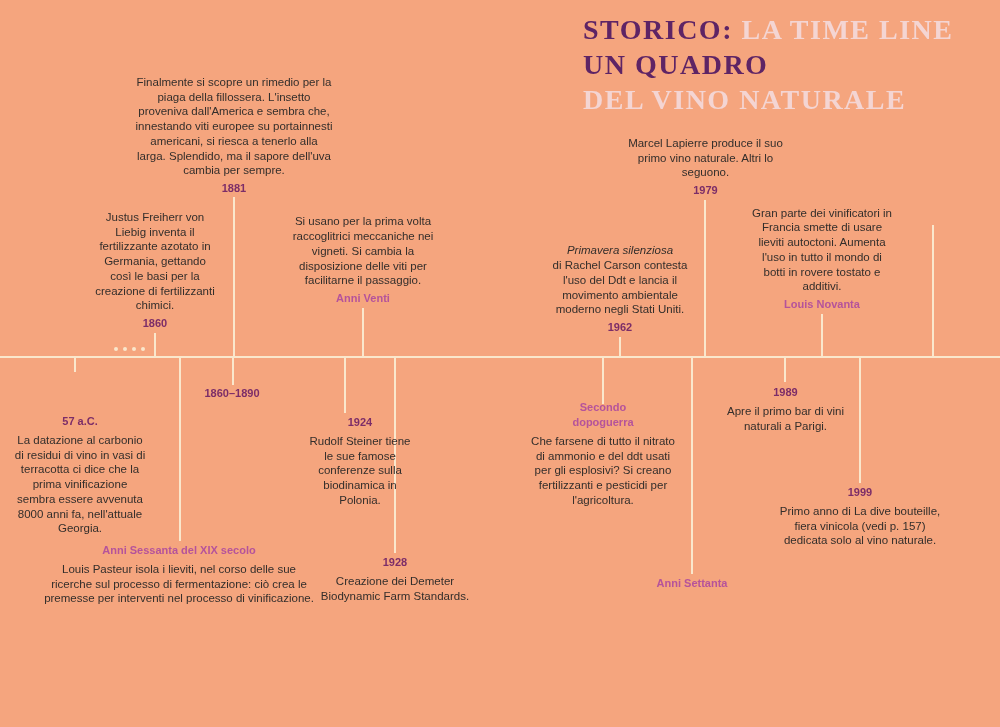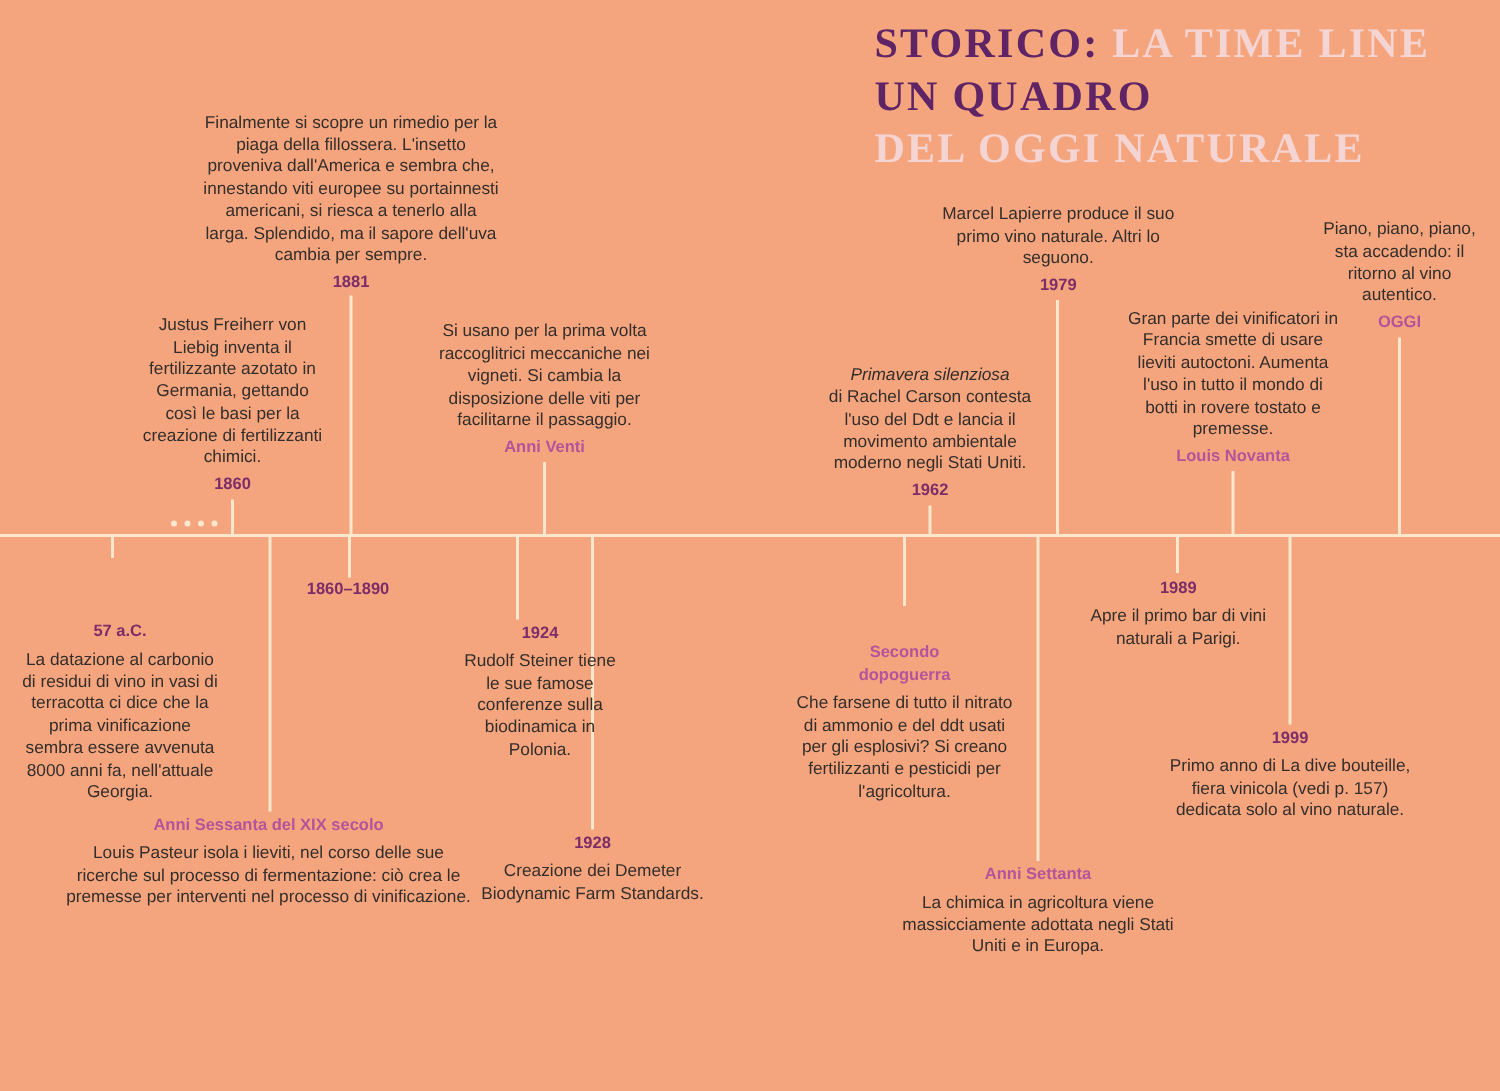--- a/index.html
+++ b/index.html
@@ -65,21 +65,21 @@
   .event.below .label { margin-bottom: 4px; }
 </style>
 </head>
 <body>
 
 <div class="page">
 
   <header class="title">
     <div><span>STORICO:</span> <span class="light">LA TIME LINE</span></div>
     <div>UN QUADRO</div>
-    <div class="light">DEL OGGI NATURALE</div>
+    <div class="light">DEL VINO NATURALE</div>
   </header>
 
   <div class="hline"></div>
   <div class="dot" style="left:114px; top:347px;"></div>
   <div class="dot" style="left:123px; top:347px;"></div>
   <div class="dot" style="left:132px; top:347px;"></div>
   <div class="dot" style="left:141px; top:347px;"></div>
 
   <div class="vline" style="left:233px; top:197px; height:159px;"></div>
   <div class="vline" style="left:154px; top:333px; height:23px;"></div>
@@ -118,28 +118,24 @@
     <p class="body">Marcel Lapierre produce il suo primo vino naturale. Altri lo seguono.</p>
     <div class="label">1979</div>
   </div>
 
   <div class="event above" style="left:544px; bottom:392px; width:152px;">
     <p class="body"><em>Primavera silenziosa</em><span>di Rachel Carson contesta l'uso del Ddt e lancia il movimento ambientale moderno negli Stati Uniti.</span></p>
     <div class="label">1962</div>
   </div>
 
   <div class="event above" style="left:751px; bottom:415px; width:142px;">
-    <p class="body">Gran parte dei vinificatori in Francia smette di usare lieviti autoctoni. Aumenta l'uso in tutto il mondo di botti in rovere tostato e premesse.</p>
+    <p class="body">Gran parte dei vinificatori in Francia smette di usare lieviti autoctoni. Aumenta l'uso in tutto il mondo di botti in rovere tostato e additivi.</p>
     <div class="label pink">Louis Novanta</div>
   </div>
 
-  <div class="event above" style="left:877px; bottom:504px; width:112px;">
-    <p class="body">Piano, piano, piano, sta accadendo: il ritorno al vino autentico.</p>
-    <div class="label pink">OGGI</div>
-  </div>
 
   <div class="event below" style="left:12px; top:374px; width:136px;margin-top:40px;">
     <div class="label">57 a.C.</div>
     <p class="body">La datazione al carbonio di residui di vino in vasi di terracotta ci dice che la prima vinificazione sembra essere avvenuta 8000 anni fa, nell'attuale Georgia.</p>
   </div>
 
   <div class="event below" style="left:162px; top:386px; width:140px;">
     <div class="label">1860–1890</div>
   </div>
 
@@ -151,33 +147,32 @@
   <div class="event below" style="left:43px; top:543px; width:272px;">
     <div class="label pink">Anni Sessanta del XIX secolo</div>
     <p class="body">Louis Pasteur isola i lieviti, nel corso delle sue ricerche sul processo di fermentazione: ciò crea le premesse per interventi nel processo di vinificazione.</p>
   </div>
 
   <div class="event below" style="left:317px; top:555px; width:156px;">
     <div class="label">1928</div>
     <p class="body">Creazione dei Demeter Biodynamic Farm Standards.</p>
   </div>
 
-  <div class="event below" style="left:527px; top:428px; width:152px;">
+  <div class="event below" style="left:527px; top:400px; width:152px;">
     <div class="label pink narrow">Secondo dopoguerra</div>
     <p class="body">Che farsene di tutto il nitrato di ammonio e del ddt usati per gli esplosivi? Si creano fertilizzanti e pesticidi per l'agricoltura.</p>
   </div>
 
   <div class="event below" style="left:708px; top:385px; width:155px;">
     <div class="label">1989</div>
     <p class="body">Apre il primo bar di vini naturali a Parigi.</p>
   </div>
 
   <div class="event below" style="left:776px; top:485px; width:168px;">
     <div class="label">1999</div>
     <p class="body">Primo anno di La dive bouteille, fiera vinicola (vedi p. 157) dedicata solo al vino naturale.</p>
   </div>
 
   <div class="event below" style="left:601px; top:576px; width:182px;">
     <div class="label pink">Anni Settanta</div>
-    <p class="body">La chimica in agricoltura viene massicciamente adottata negli Stati Uniti e in Europa.</p>
   </div>
 
 </div>
 
 </body></html>

